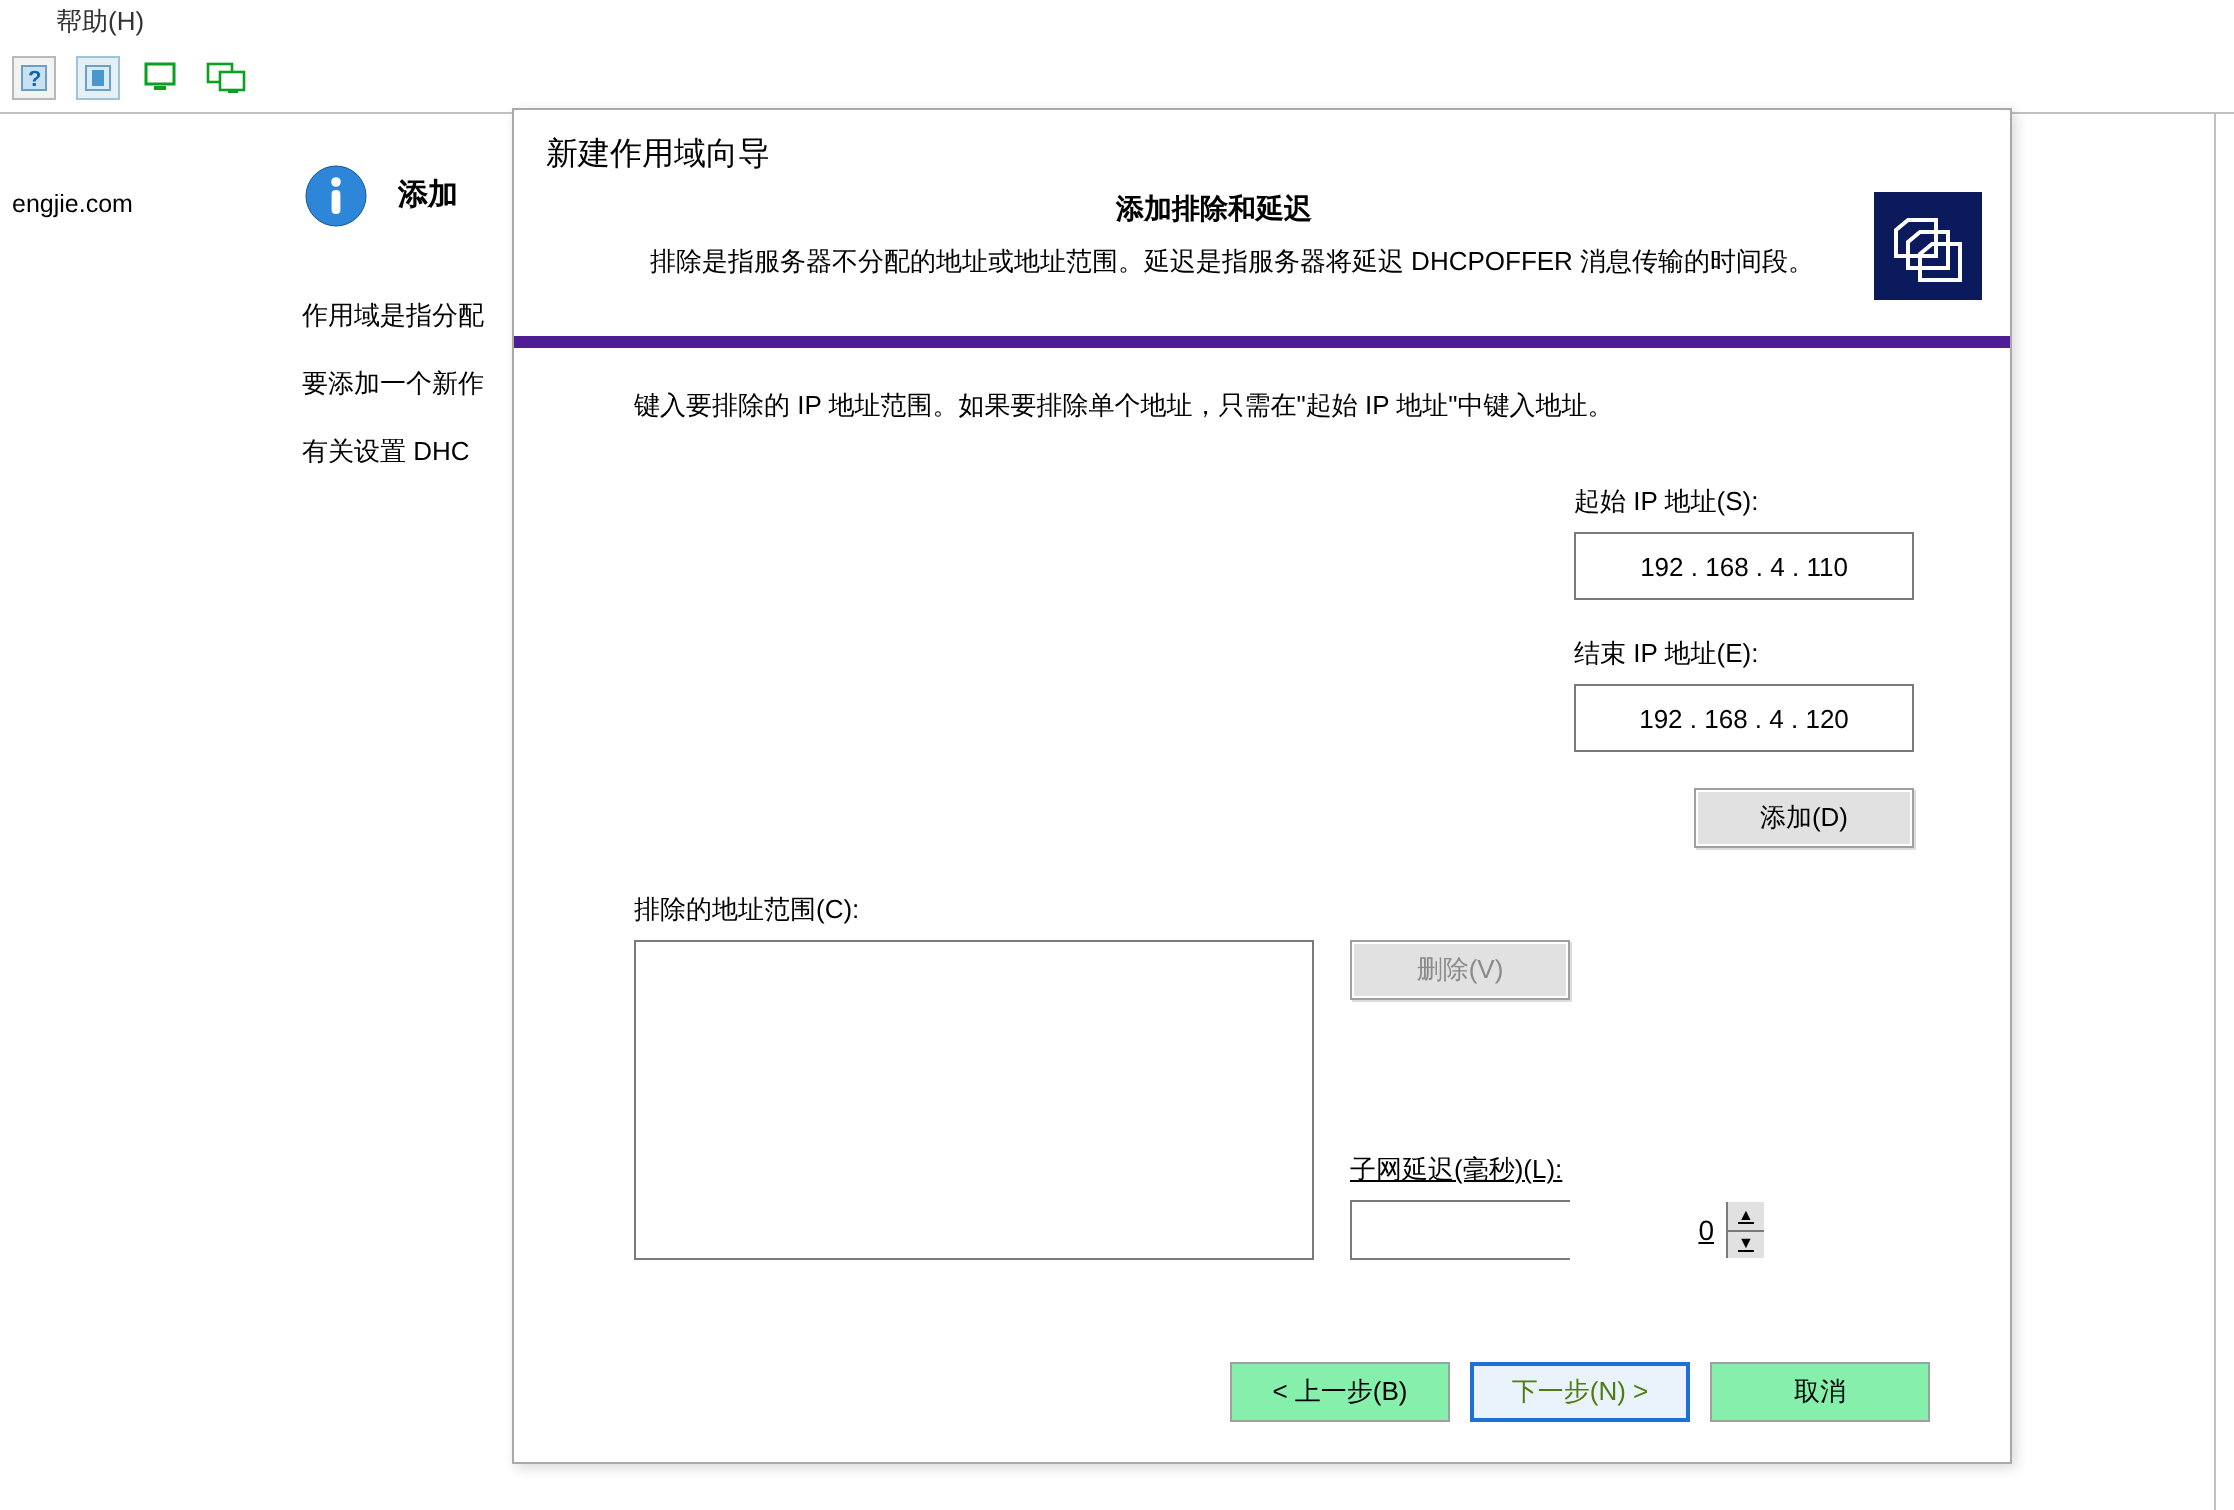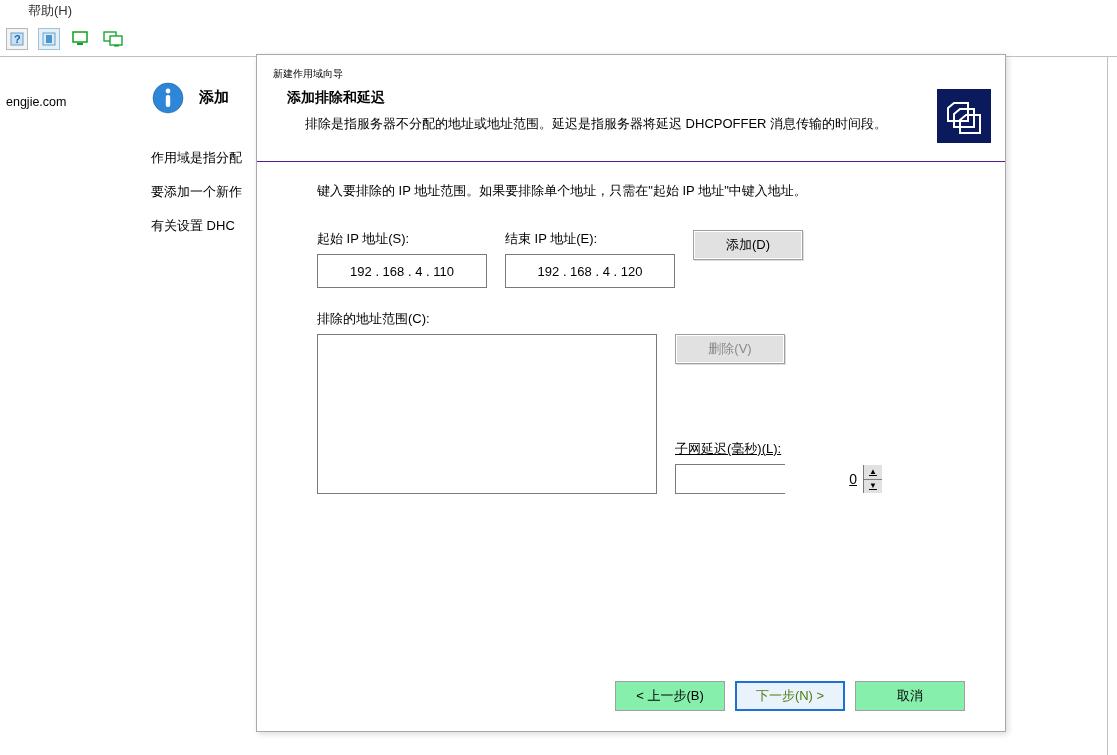--- a/index.html
+++ b/index.html
@@ -89,27 +89,28 @@
       position: absolute;
       left: 256px; top: 54px;
       width: 750px; height: 678px;
       background: #fff;
       border: 1px solid #a9a9a9;
       box-shadow: 2px 2px 6px rgba(0,0,0,0.15);
       font-size: 13px;
     }
     .dialog-title {
       padding: 12px 14px 8px 16px;
-      font-size: 10px;
+      font-size: 16px;
     }
     .dialog-header {
       display: flex;
       padding: 0 14px 18px 30px;
-      border-bottom: 1px solid #4c1d95;
+      border-bottom: 6px solid #4c1d95;
       position: relative;
+      text-align: center;
     }
     .dialog-header-text { flex: 1; }
     .dialog-header-text .h-title {
       font-weight: bold; font-size: 14px;
       margin-bottom: 6px;
     }
     .dialog-header-text .h-desc {
       font-size: 13px;
       line-height: 1.7;
       padding-left: 18px;
@@ -125,21 +126,23 @@
     .dialog-body {
       padding: 20px 48px 0 60px;
     }
     .body-intro {
       font-size: 13px;
       margin-bottom: 30px;
     }
     .ip-row {
       display: flex;
       gap: 18px;
+      align-items: flex-end;
       margin-bottom: 22px;
+      flex-direction: column;
     }
     .ip-field label { display:block; font-size:13px; margin-bottom:6px;}
     .ip-input {
       border: 1px solid #7a7a7a;
       padding: 16px 6px;
       width: 170px; height: 26px;
       font-size: 13px;
       font-family: inherit;
       background:#fff;
       display:flex;align-items:center;justify-content:center;

